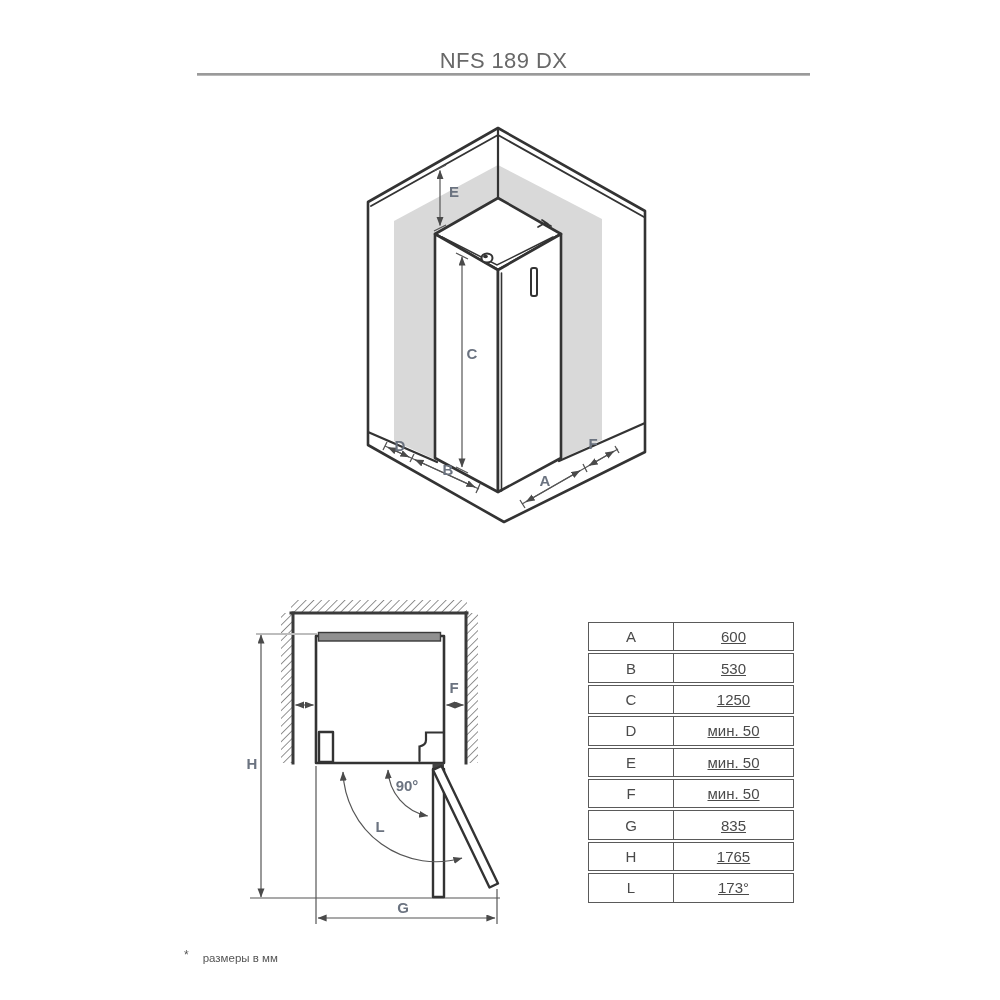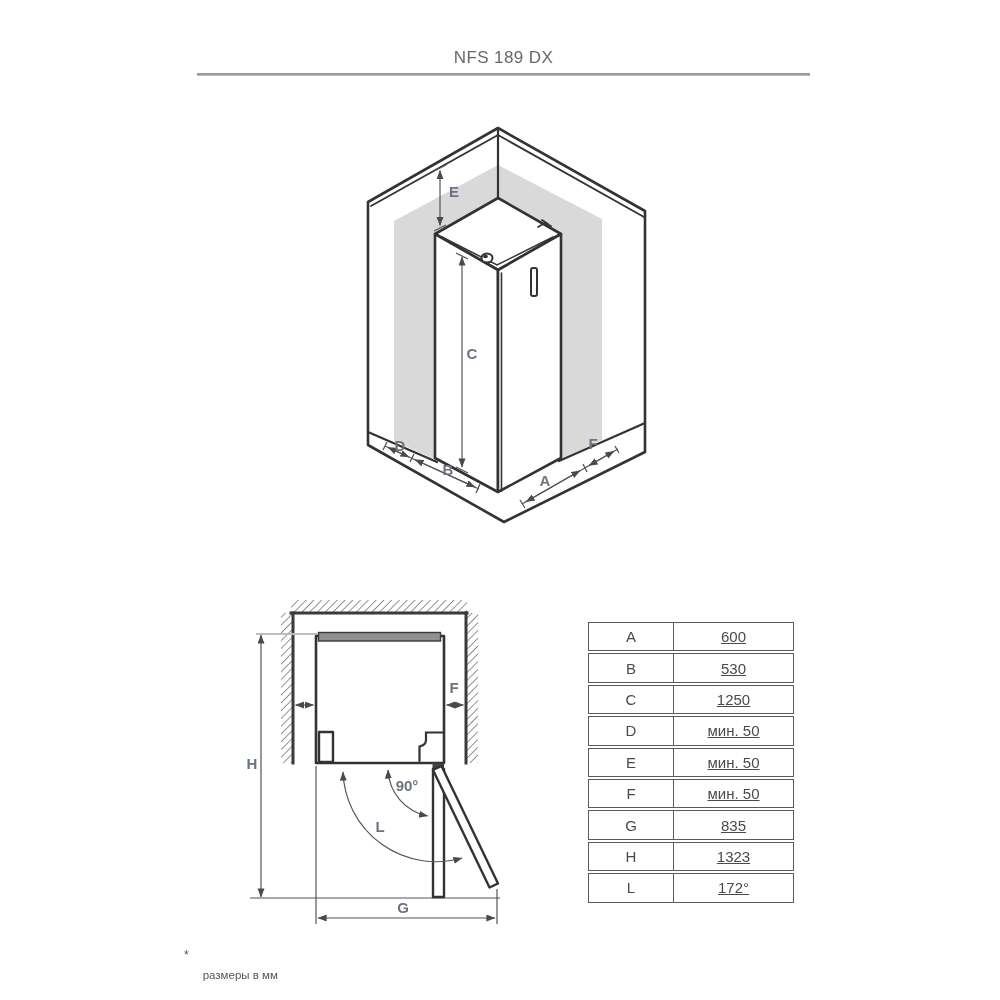--- a/index.html
+++ b/index.html
@@ -4,21 +4,21 @@
 <style>
   :root{
     --line:#333333; --wall:#3a3a3a; --dim:#555555; --label:#6b7380;
     --shadow:#d9d9d9; --title:#686868; --tabletext:#4a4a4a; --tableborder:#5a5a5a;
     --rule:#a3a3a3; --refline:#bdbdbd; --bar:#909090;
   }
   html,body{margin:0;padding:0;background:#ffffff;}
   .page{position:relative;width:1000px;height:1000px;background:#fff;overflow:hidden;
         font-family:"Liberation Sans","DejaVu Sans",sans-serif;}
   .title{position:absolute;left:197px;top:48px;width:613px;text-align:center;
-         font-size:17px;color:var(--title);letter-spacing:.4px;}
+         font-size:22px;color:var(--title);letter-spacing:.4px;}
   .rule{position:absolute;left:197px;top:73px;width:613px;height:3px;
         background:linear-gradient(to bottom,#9a9a9a 60%,#cfcfcf);}
   svg{position:absolute;overflow:visible;}
   .iso-svg{left:355px;top:115px;}
   .plan-svg{left:240px;top:580px;}
 
   .ln-main{stroke:var(--line);stroke-width:2.6;fill:none;stroke-linejoin:round;stroke-linecap:round;}
   .ln-mid{stroke:var(--line);stroke-width:1.8;fill:none;stroke-linecap:round;}
   .ln-wall{stroke:var(--wall);stroke-width:3;fill:none;stroke-linecap:square;}
   .ln-dim{stroke:var(--dim);stroke-width:1.2;fill:none;}
@@ -32,21 +32,21 @@
   .dims-table{position:absolute;left:588px;top:622px;width:206px;}
   .trow{display:flex;height:29.4px;border:1.6px solid var(--tableborder);margin-bottom:2px;
         box-sizing:border-box;background:#fff;}
   .tcell-k{width:84px;border-right:1.6px solid var(--tableborder);display:flex;
            align-items:center;justify-content:center;font-size:15px;font-weight:500;color:var(--tabletext);}
   .tcell-v{flex:1;display:flex;align-items:center;justify-content:center;
            font-size:15px;font-weight:500;color:var(--tabletext);text-decoration:underline;}
 
   .footnote{position:absolute;left:184px;top:949px;display:flex;align-items:flex-start;color:#555;}
   .footnote .star{font-size:12px;line-height:12px;}
-  .footnote .txt{font-size:11.5px;margin-left:14px;margin-top:20px;}
+  .footnote .txt{font-size:11.5px;margin-left:14px;margin-top:3px;}
 </style>
 </head>
 <body>
 
 <div class="page">
 
   <div class="title">NFS 189 DX</div>
   <div class="rule"></div>
 
   <svg class="iso-svg" width="310" height="420" viewBox="0 0 310 420">
@@ -196,25 +196,25 @@
     <div class="trow">
       <div class="tcell-k">F</div>
       <div class="tcell-v">мин. 50</div>
     </div>
     <div class="trow">
       <div class="tcell-k">G</div>
       <div class="tcell-v">835</div>
     </div>
     <div class="trow">
       <div class="tcell-k">H</div>
-      <div class="tcell-v">1323</div>
+      <div class="tcell-v">1765</div>
     </div>
     <div class="trow">
       <div class="tcell-k">L</div>
-      <div class="tcell-v">172°</div>
+      <div class="tcell-v">173°</div>
     </div>
   </div>
 
   <div class="footnote">
     <span class="star">*</span>
     <span class="txt">размеры в мм</span>
   </div>
 
 </div>
 

